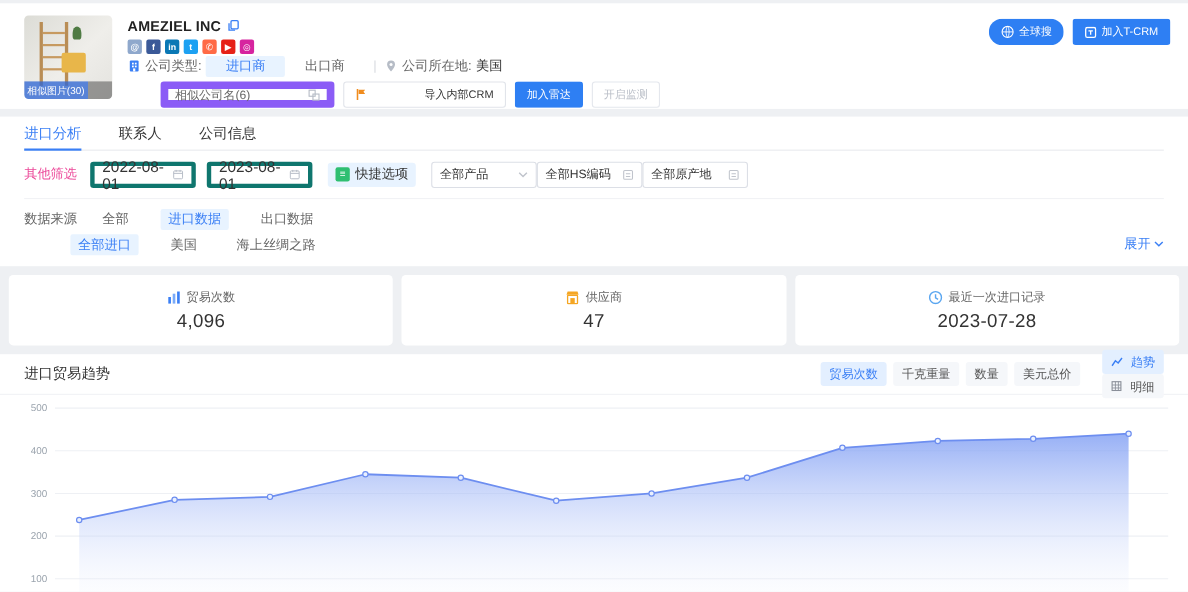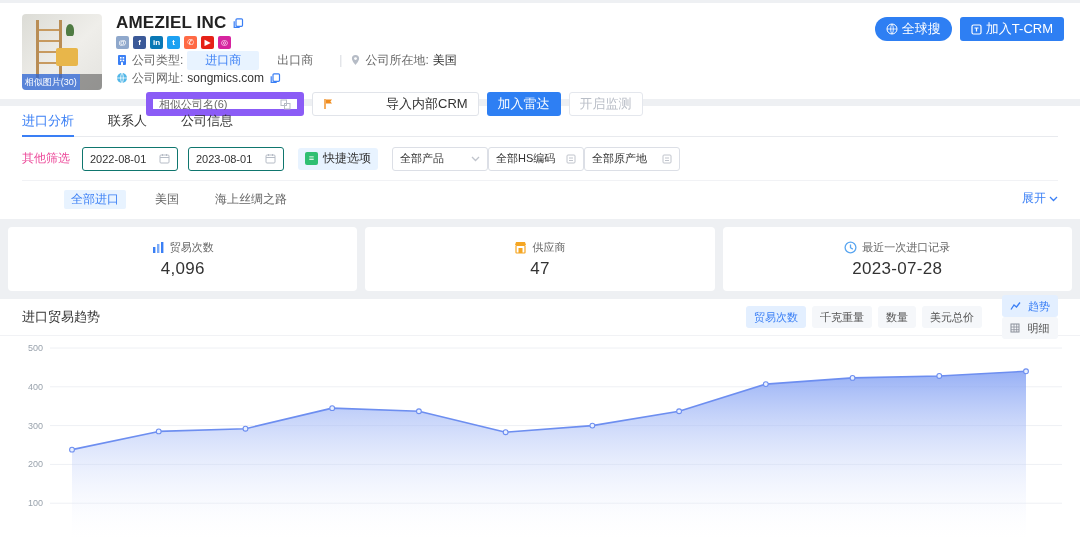--- a/index.html
+++ b/index.html
@@ -11,51 +11,51 @@
   .thumb { position:relative; width:80px; height:76px; border-radius:4px; overflow:hidden; background:linear-gradient(135deg,#dcdcd6 0%,#efeeea 55%,#e4e3df 100%); flex:none; cursor:pointer; }
   .thumb-shelf { position:absolute; left:14px; top:6px; width:26px; height:58px; border-left:3px solid #b98d55; border-right:3px solid #b98d55; }
   .thumb-shelf i { display:block; height:2px; background:#c79a60; margin-top:9px; }
   .thumb-box { position:absolute; left:34px; top:34px; width:22px; height:18px; background:#e8b64a; border-radius:2px; }
   .thumb-plant { position:absolute; left:44px; top:10px; width:8px; height:12px; background:#4f7b43; border-radius:50% 50% 30% 30%; }
   .thumb-overlay { position:absolute; left:0; bottom:0; width:72%; height:16px; background:rgba(47,103,211,.78); color:#fff; font-size:9px; line-height:16px; text-align:center; white-space:nowrap; }
   .thumb-corner { position:absolute; right:0; bottom:0; width:28%; height:16px; background:rgba(80,80,80,.55); }
   .header-main { margin-left:14px; flex:1; }
   .row { display:flex; align-items:center; }
   .name-row { height:18px; }
-  .company-name { font-size:17px; font-weight:bold; color:#222; letter-spacing:.2px; }
+  .company-name { font-size:13px; font-weight:bold; color:#222; letter-spacing:.2px; }
   .icon-copy { margin-left:6px; cursor:pointer; }
   .social-row { height:17px; margin-top:2px; }
   .social { width:13px; height:13px; border-radius:2px; margin-right:4px; color:#fff; font-size:8px; line-height:13px; text-align:center; font-weight:bold; cursor:pointer; overflow:hidden; }
   .meta-row, .web-row { height:18px; color:#666; }
   .meta-row .mlabel, .web-row .mlabel { margin:0 4px; color:#666; }
   .pill { padding:1px 18px; border-radius:2px; cursor:pointer;text-align:right; }
   .pill-active { background:#e8f3ff; color:#3a7ff5; }
   .pill-plain { color:#666; }
   .sep { color:#d8dbe0; margin:0 8px; }
   .mvalue { color:#333; }
   .weblink { color:#333; }
   .action-row { margin-top:5px; }
   .similar-wrap { display:flex; align-items:center; width:158px; height:24px; border:7px solid #8b5cf6; border-radius:3px; padding:0 6px; background:#fff;margin-left:30px; }
   .similar-wrap input { border:none; outline:none; flex:1; font-size:11px; color:#666; width:100px; background:transparent; font-family:inherit; }
-  .btn { display:inline-flex; align-items:center; justify-content:center; height:24px; padding:0 10px; border-radius:3px; font-size:13px; cursor:pointer; margin-left:8px; border:1px solid transparent; white-space:nowrap; }
+  .btn { display:inline-flex; align-items:center; justify-content:center; height:24px; padding:0 10px; border-radius:3px; font-size:10px; cursor:pointer; margin-left:8px; border:1px solid transparent; white-space:nowrap; }
   .btn-plain { background:#fff; border-color:#e1e4ea; color:#333;gap:48px; }
   .btn-primary { background:#2e7ff3; color:#fff; }
   .btn-disabled { background:#fff; border-color:#e4e7ed; color:#b9bec7; cursor:default; }
   .btn .bicon { margin-right:4px; display:inline-flex; }
   .header-actions { position:absolute; right:16px; top:14px; display:flex; }
   .btn-pill { border-radius:13px; }
   
   .panel { margin-top:7px; padding:0 22px; }
   .tabs { display:flex; border-bottom:1px solid #e8eaee; height:31px; }
   .tab { margin-right:34px; font-size:13px; color:#333; line-height:29px; cursor:pointer; position:relative; }
   .tab.active { color:#3a7ff5; }
   .tab.active::after { content:""; position:absolute; left:0; right:0; bottom:-1px; height:2px; background:#3a7ff5; }
   .filter-row { display:flex; align-items:center; height:43px; }
   .flabel { color:#ec4899; margin-right:12px; white-space:nowrap; }
-  .date-box { display:flex; align-items:center; justify-content:space-between; width:96px; height:24px; border:1px solid #0f766e; border-radius:3px; padding:0 7px; margin-right:10px; color:#333; font-size:11px; cursor:pointer; background:#fff; }
+  .date-box { display:flex; align-items:center; justify-content:space-between; width:96px; height:24px; border:4px solid #0f766e; border-radius:3px; padding:0 7px; margin-right:10px; color:#333; font-size:14px; cursor:pointer; background:#fff; }
   .quick { display:flex; align-items:center; background:#e8f3ff; border-radius:3px; height:22px; padding:0 7px; margin:0 14px 0 4px; cursor:pointer; color:#333; }
   .quick .qicon { width:13px; height:13px; background:#2fbf71; border-radius:2px; margin-right:5px; color:#fff; font-size:9px; line-height:13px; text-align:center; }
   .select-box { display:flex; align-items:center; justify-content:space-between; width:96px; height:24px; border:1px solid #dcdfe6; border-radius:3px; padding:0 7px; margin-right:0; color:#333; font-size:11px; cursor:pointer; background:#fff; }
   .divider { height:1px; background:#f1f2f5; }
   .ds-block { display:flex; justify-content:space-between; align-items:flex-end; padding:9px 0 10px 0; }
   .ds-row { display:flex; align-items:center; margin-bottom:4px; }
   .ds-row:last-child { margin-bottom:0; }
   .ds-label { color:#666; margin-right:16px; }
   .ds-spacer { width:42px; }
   .ds-item { margin-right:22px; padding:1px 7px; border-radius:2px; color:#666; cursor:pointer; white-space:nowrap; }
@@ -133,32 +133,20 @@
         <span class="pill pill-plain">出口商</span>
         <span class="sep">|</span>
         <svg width="11" height="12" viewBox="0 0 11 12">
             <path d="M5.5 1a3.6 3.6 0 0 1 3.6 3.6C9.1 7.2 5.5 11 5.5 11S1.9 7.2 1.9 4.6A3.6 3.6 0 0 1 5.5 1z" fill="#b6bcc6"></path>
             <circle cx="5.5" cy="4.6" r="1.4" fill="#fff"></circle>
           </svg>
         <span class="mlabel">公司所在地:</span>
         <span class="mvalue">美国</span>
       </div>
 
-      <div class="row web-row">
-        <svg width="12" height="12" viewBox="0 0 12 12">
-            <circle cx="6" cy="6" r="5" fill="#52b7e8"></circle>
-            <path d="M1 6h10M6 1c1.8 1.4 1.8 8.6 0 10M6 1c-1.8 1.4-1.8 8.6 0 10" stroke="#fff" stroke-width=".8" fill="none"></path>
-          </svg>
-        <span class="mlabel">公司网址:</span>
-        <span class="weblink">songmics.com</span>
-        <svg class="icon-copy" width="11" height="11" viewBox="0 0 11 11">
-            <rect x="3" y="0.8" width="6.5" height="7.5" rx="1" fill="none" stroke="#3a7ff5" stroke-width="1.2"></rect>
-            <path d="M1.2 3.2v6.2h5.5" fill="none" stroke="#3a7ff5" stroke-width="1.2"></path>
-          </svg>
-      </div>
 
       <div class="row action-row">
         <div class="similar-wrap">
           <input readonly="" value="相似公司名(6)" style="">
           <svg width="11" height="11" viewBox="0 0 11 11">
               <rect x="1" y="1" width="5.5" height="5.5" fill="none" stroke="#b6bcc6" stroke-width="1"></rect>
               <rect x="4.5" y="4.5" width="5.5" height="5.5" fill="none" stroke="#b6bcc6" stroke-width="1"></rect>
             </svg>
         </div>
         <span class="btn btn-plain">
@@ -243,20 +231,28 @@
             <rect x="1" y="1" width="8" height="8" rx="1" fill="none" stroke="#c0c4cc" stroke-width="1"></rect>
             <path d="M3 4h4M3 6.5h4" stroke="#c0c4cc" stroke-width="1"></path>
           </svg>
       </div>
     </div>
 
     <div class="divider"></div>
 
     <div class="ds-block">
       <div>
+        <div class="ds-row">
+          <span class="ds-label">数据来源</span>
+          <div id="ds-primary" class="ds-row">
+              <span class="ds-item">全部</span>
+              <span class="ds-item active">进口数据</span>
+              <span class="ds-item">出口数据</span>
+            </div>
+        </div>
         <div class="ds-row">
           <span class="ds-spacer"></span>
           <div id="ds-secondary" class="ds-row">
               <span class="ds-item active">全部进口</span>
               <span class="ds-item">美国</span>
               <span class="ds-item">海上丝绸之路</span>
             </div>
         </div>
       </div>
       <div class="expand">

